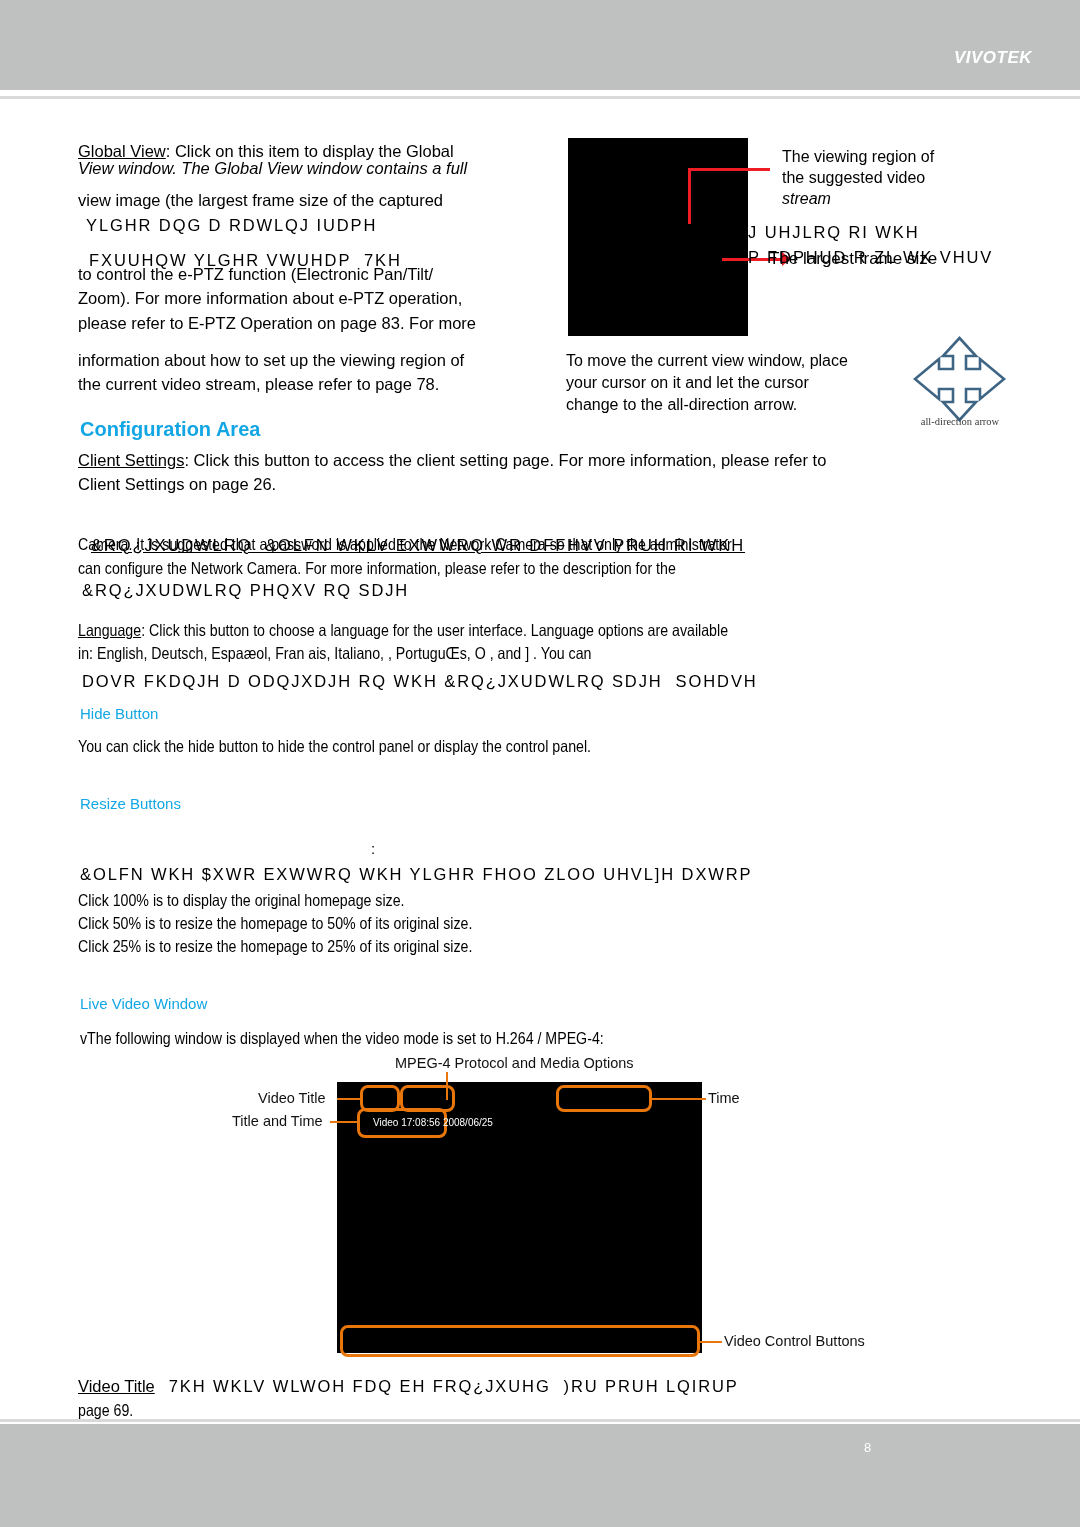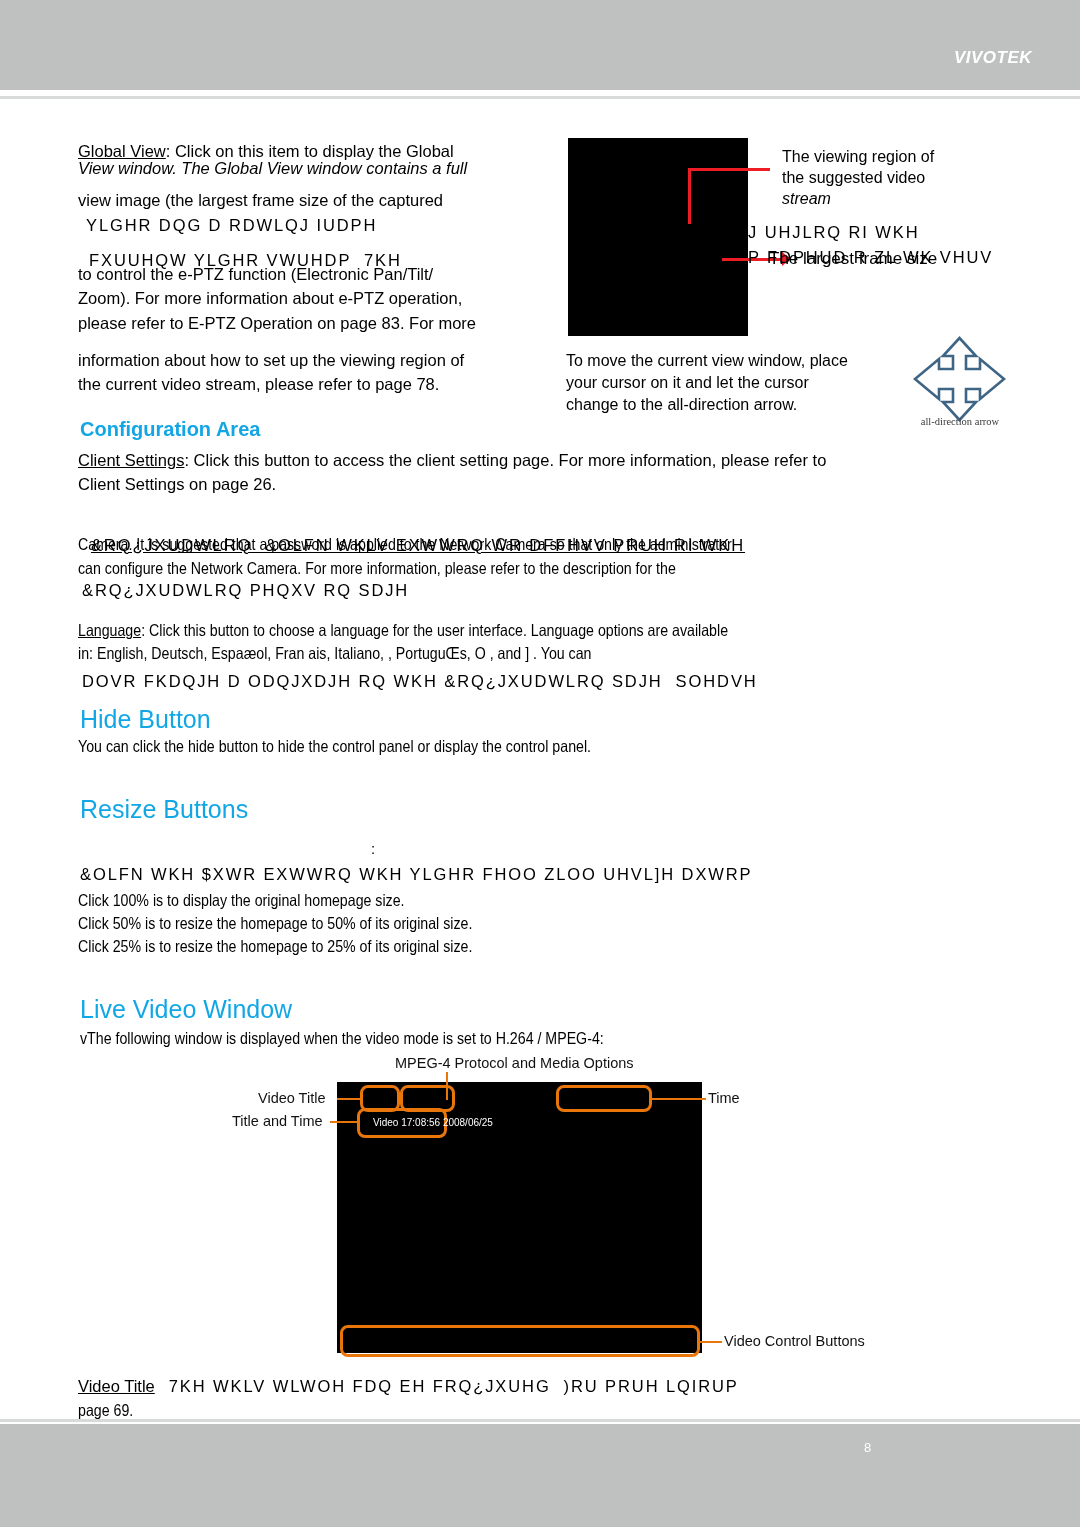--- a/index.html
+++ b/index.html
@@ -56,21 +56,21 @@
     white-space:pre;
   }
   .cond{
     transform:scaleX(0.86);
     transform-origin:left center;
     white-space:nowrap;
   }
   
   .h-blue{
     position:absolute; color:#12a7e4;
-    font-size:25px;
+    font-size:15px;
     font-family:"Liberation Sans", sans-serif;
   }
   .h-blue.bold{ font-weight:bold; }
   
   .gv-box{
     position:absolute; left:568px; top:138px; width:180px; height:198px;
     background:#000000;
   }
   .gv-corner-v{
     position:absolute; left:688px; top:168px; width:3px; height:56px;

